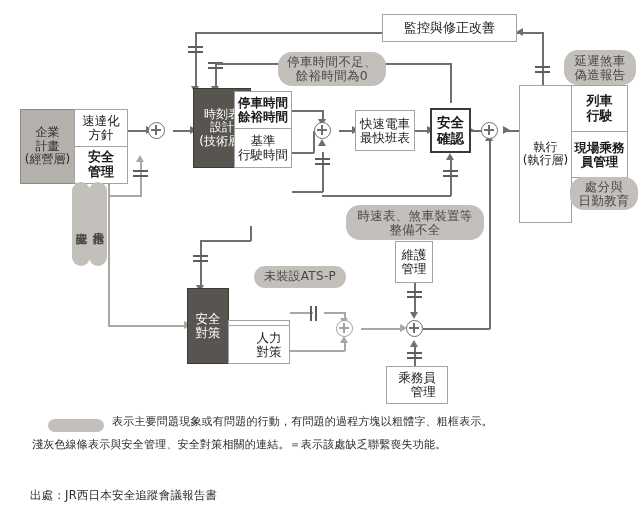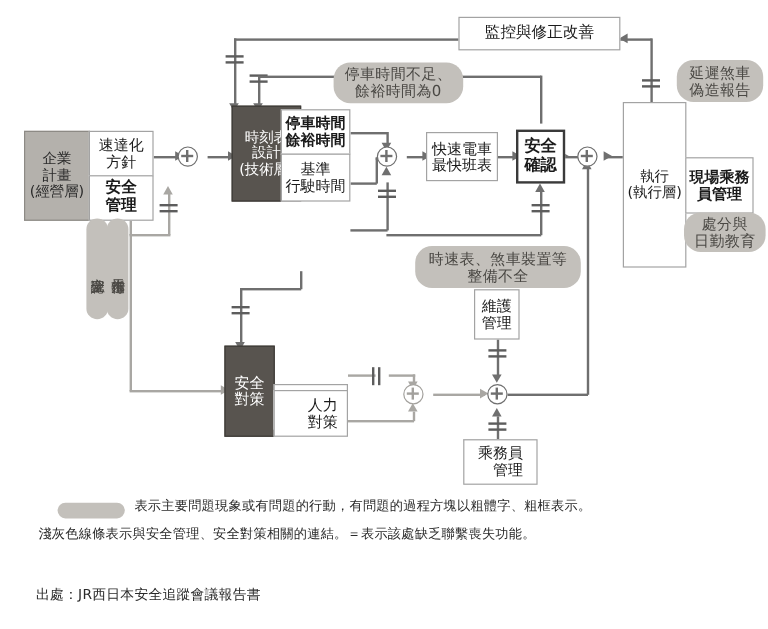--- a/index.html
+++ b/index.html
@@ -222,20 +222,24 @@
   <div class="box thick" style="left:430px;top:108px;width:41px;height:45px;font-size:13.5px;">
     <span class="t">安全
 確認</span>
   </div>
 
   <div class="box plain" style="left:519px;top:85px;width:53px;height:138px;font-size:12px;">
     <span class="t">執行
 (執行層)</span>
   </div>
 
+  <div class="box plain bold" style="left:571px;top:85px;width:57px;height:47px;font-size:13px;">
+    <span class="t">列車
+行駛</span>
+  </div>
 
   <div class="box plain bold" style="left:571px;top:131px;width:57px;height:47px;font-size:12.5px;text-align:center;">
     <span class="t">現場乘務
 員管理</span>
   </div>
 
   <div class="box plain" style="left:382px;top:14px;width:135px;height:28px;font-size:13px;">
     <span class="t">監控與修正改善</span>
   </div>
 
@@ -270,20 +274,21 @@
   <div class="pill" style="left:564px;top:50px;width:72px;height:35px;font-size:12.5px;">延遲煞車
 偽造報告</div>
 
   <div class="pill" style="left:570px;top:177px;width:68px;height:33px;font-size:12.5px;">處分與
 日勤教育</div>
 
   <div class="pill vert" style="left:89px;top:182px;width:18px;height:84px;font-size:11.5px;">未指示進行</div>
 
   <div class="pill vert" style="left:72px;top:182px;width:18px;height:84px;font-size:11.5px;">安全確認</div>
 
+  <div class="pill" style="left:254px;top:266px;width:92px;height:22px;font-size:12px;">未裝設ATS-P</div>
 
   <div class="pill" style="left:346px;top:205px;width:138px;height:35px;font-size:12.5px;">時速表、煞車裝置等
 整備不全</div>
 
 
   <div id="caption">
     <div class="cap-swatch" style="left:48px;top:5px;"></div>
     <div class="cap-line" style="left:112px;top:0px;">表示主要問題現象或有問題的行動，有問題的過程方塊以粗體字、粗框表示。</div>
     <div class="cap-line" style="left:32px;top:23px;">淺灰色線條表示與安全管理、安全對策相關的連結。＝表示該處缺乏聯繫喪失功能。</div>
   </div>

